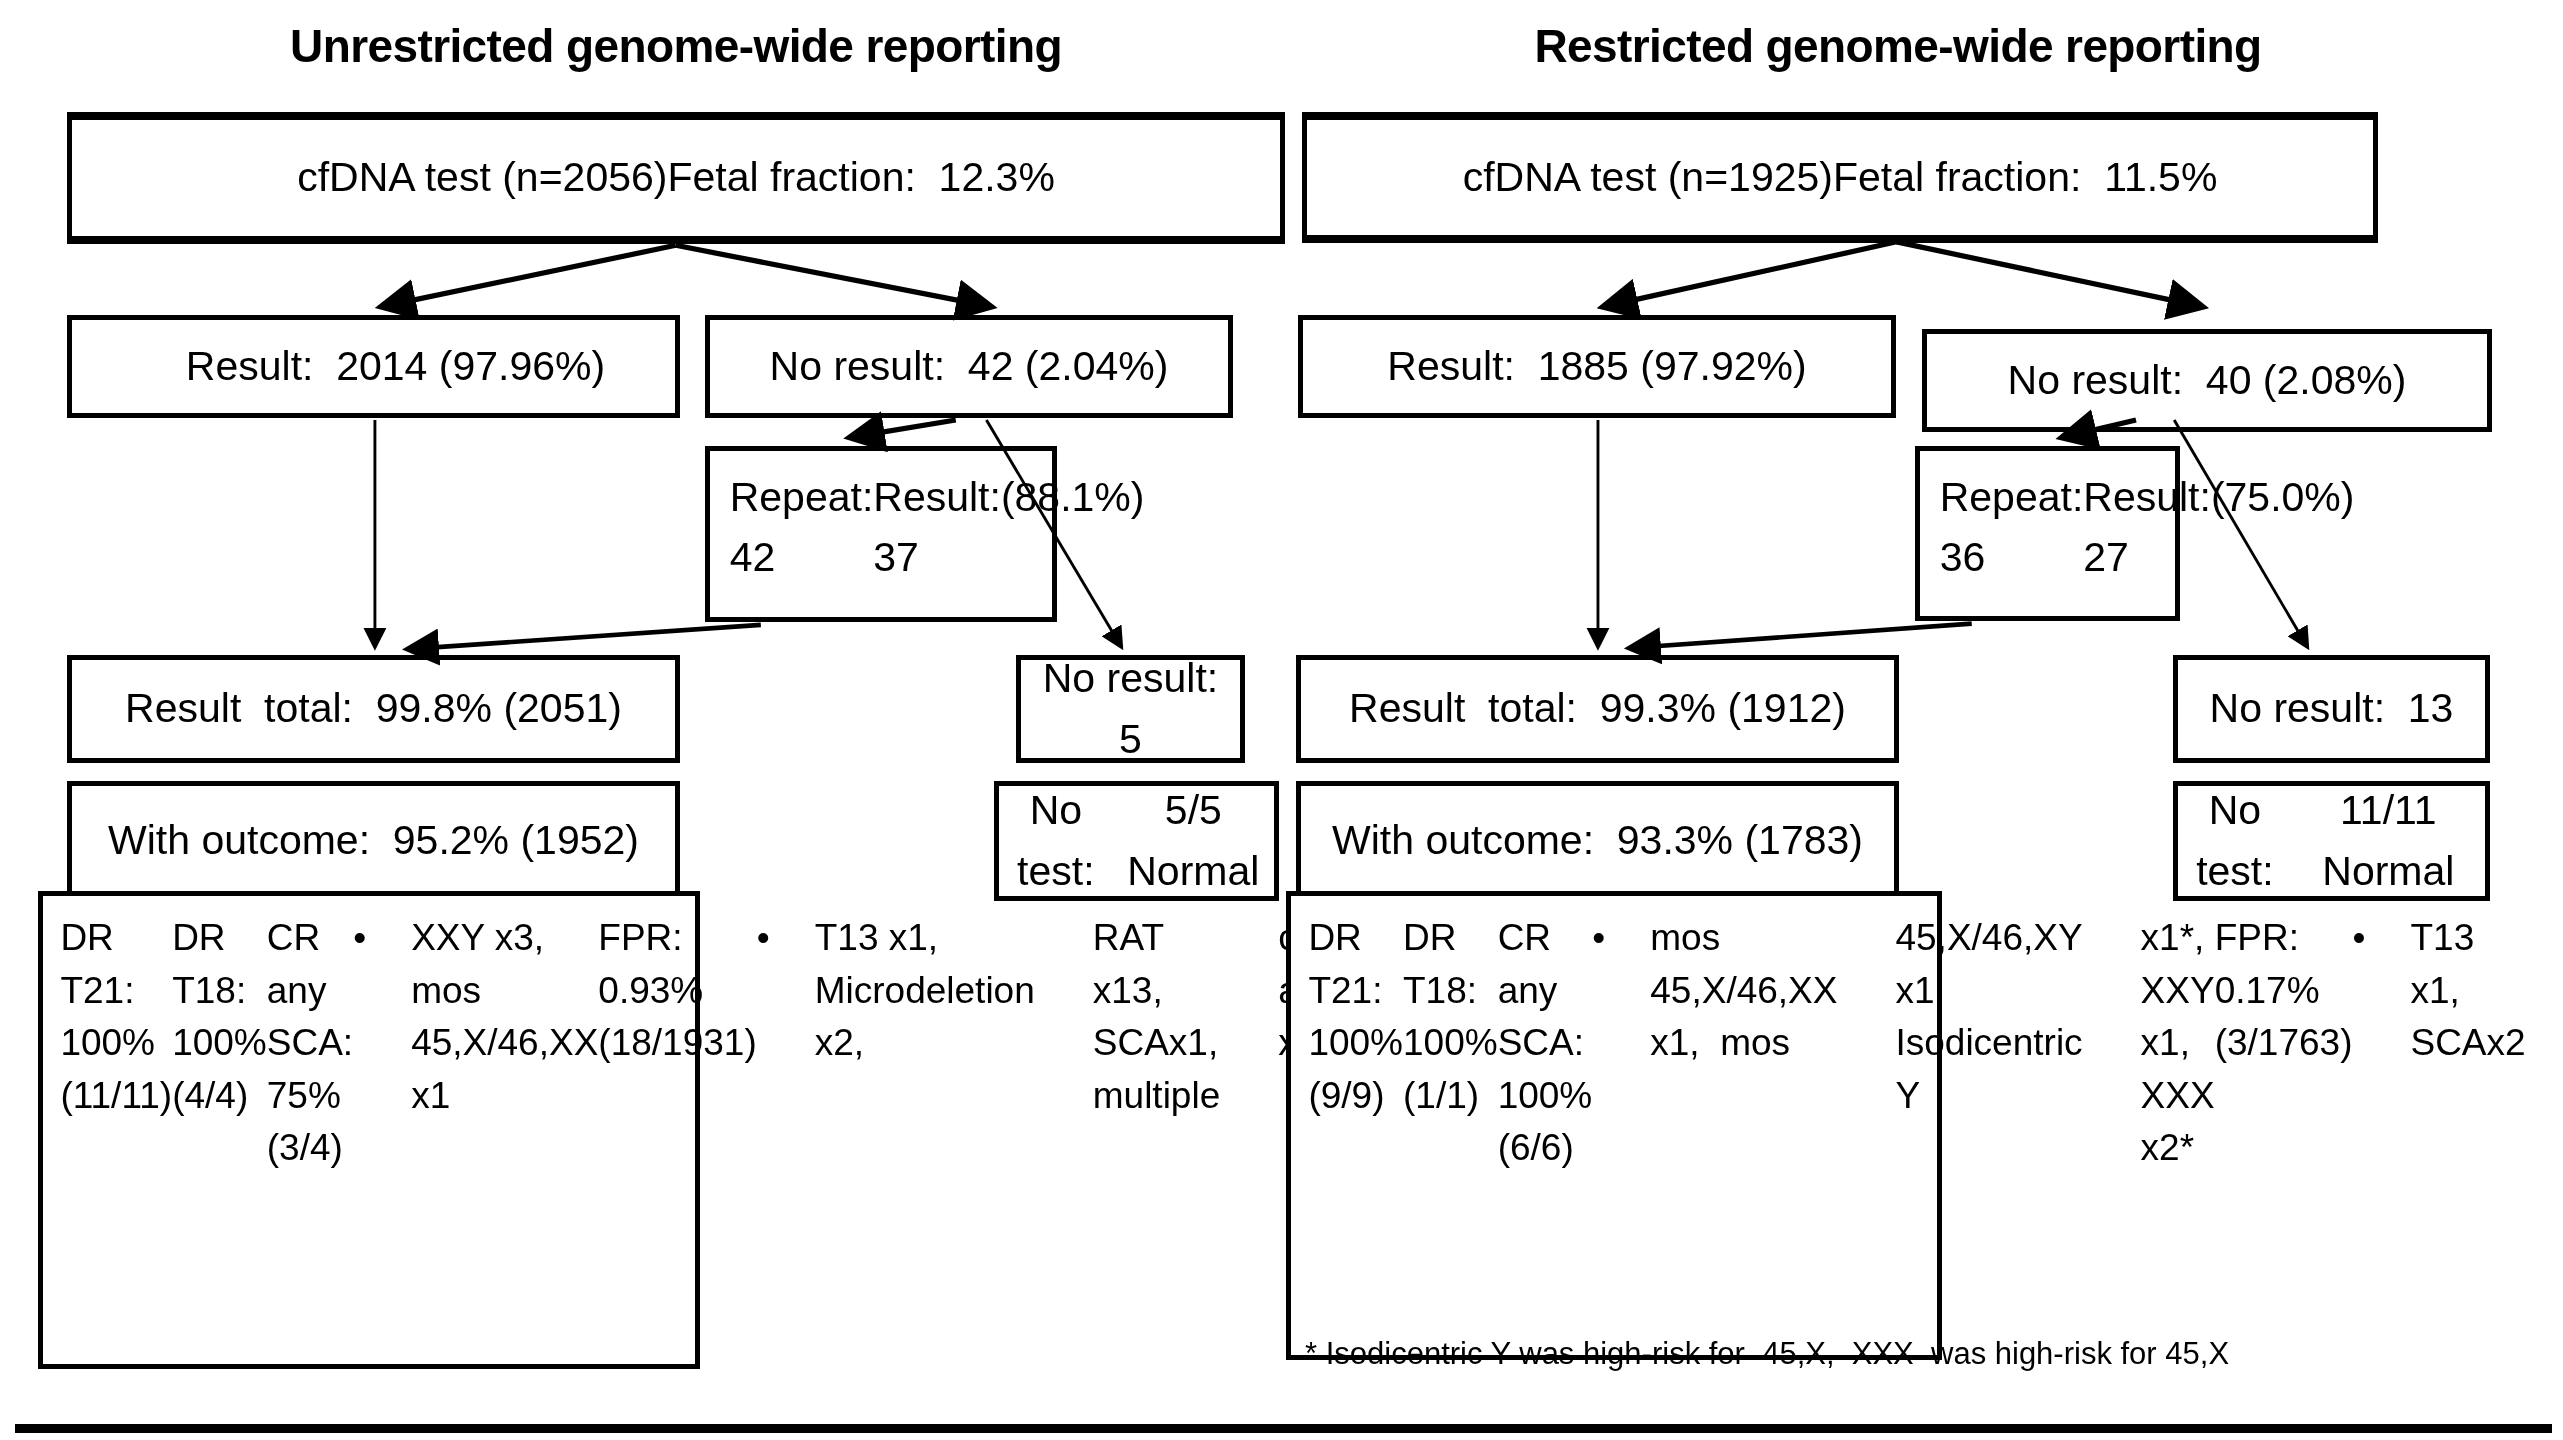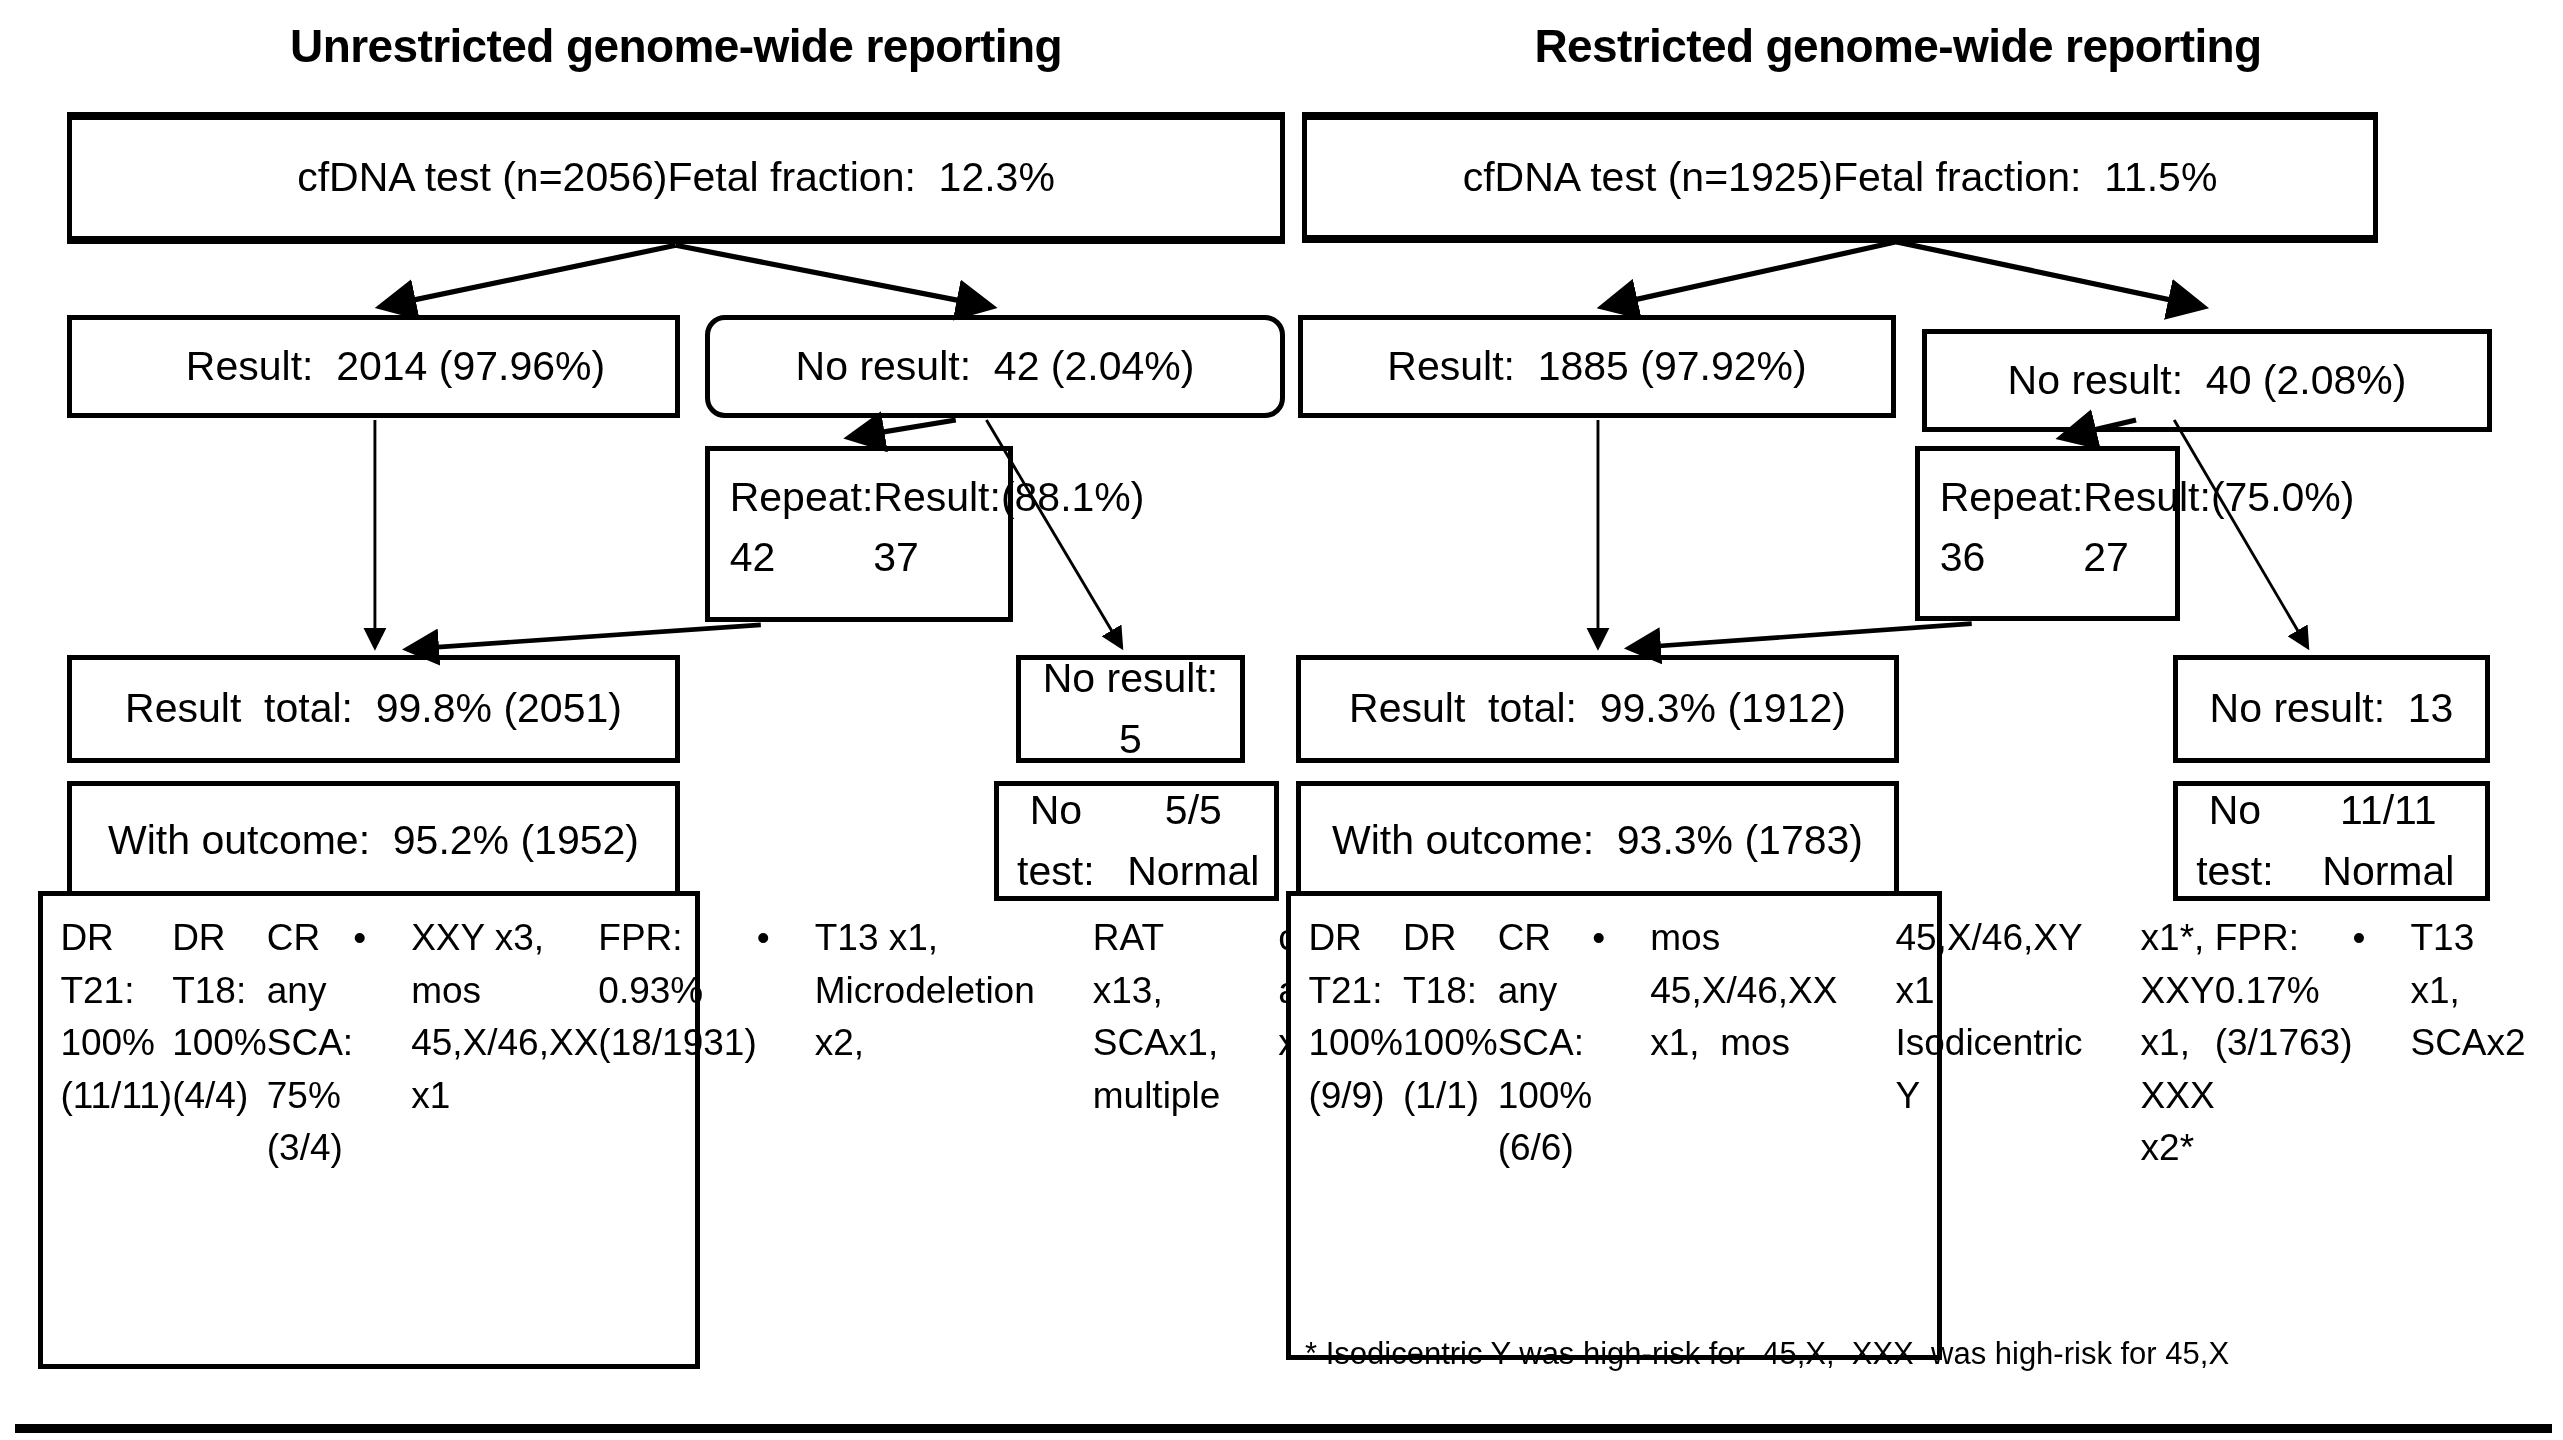--- a/index.html
+++ b/index.html
@@ -75,25 +75,25 @@
 
   <div class="box thicktop" style="left:67px; top:112px; width:1218px; height:132px;">
     <div>cfDNA test (n=2056)</div>
     <div>Fetal fraction:  12.3%</div>
   </div>
 
   <div class="box" style="left:67px; top:315px; width:613px; height:103px;padding-left:44px;">
     <div>Result:  2014 (97.96%)</div>
   </div>
 
-  <div class="box" style="left:705px; top:315px; width:580px; height:103px;border-radius:20px;">
+  <div class="box" style="left:705px; top:315px; width:528px; height:103px;">
     <div>No result:  42 (2.04%)</div>
   </div>
 
-  <div class="box leftalign" style="left:705px; top:446px; width:308px; height:176px;">
+  <div class="box leftalign" style="left:705px; top:446px; width:352px; height:176px;">
     <div>Repeat: 42</div>
     <div>Result:   37</div>
     <div>(88.1%)</div>
   </div>
 
   <div class="box" style="left:67px; top:655px; width:613px; height:108px;">
     <div>Result  total:  99.8% (2051)</div>
   </div>
 
   <div class="box" style="left:1016px; top:655px; width:229px; height:108px;">

